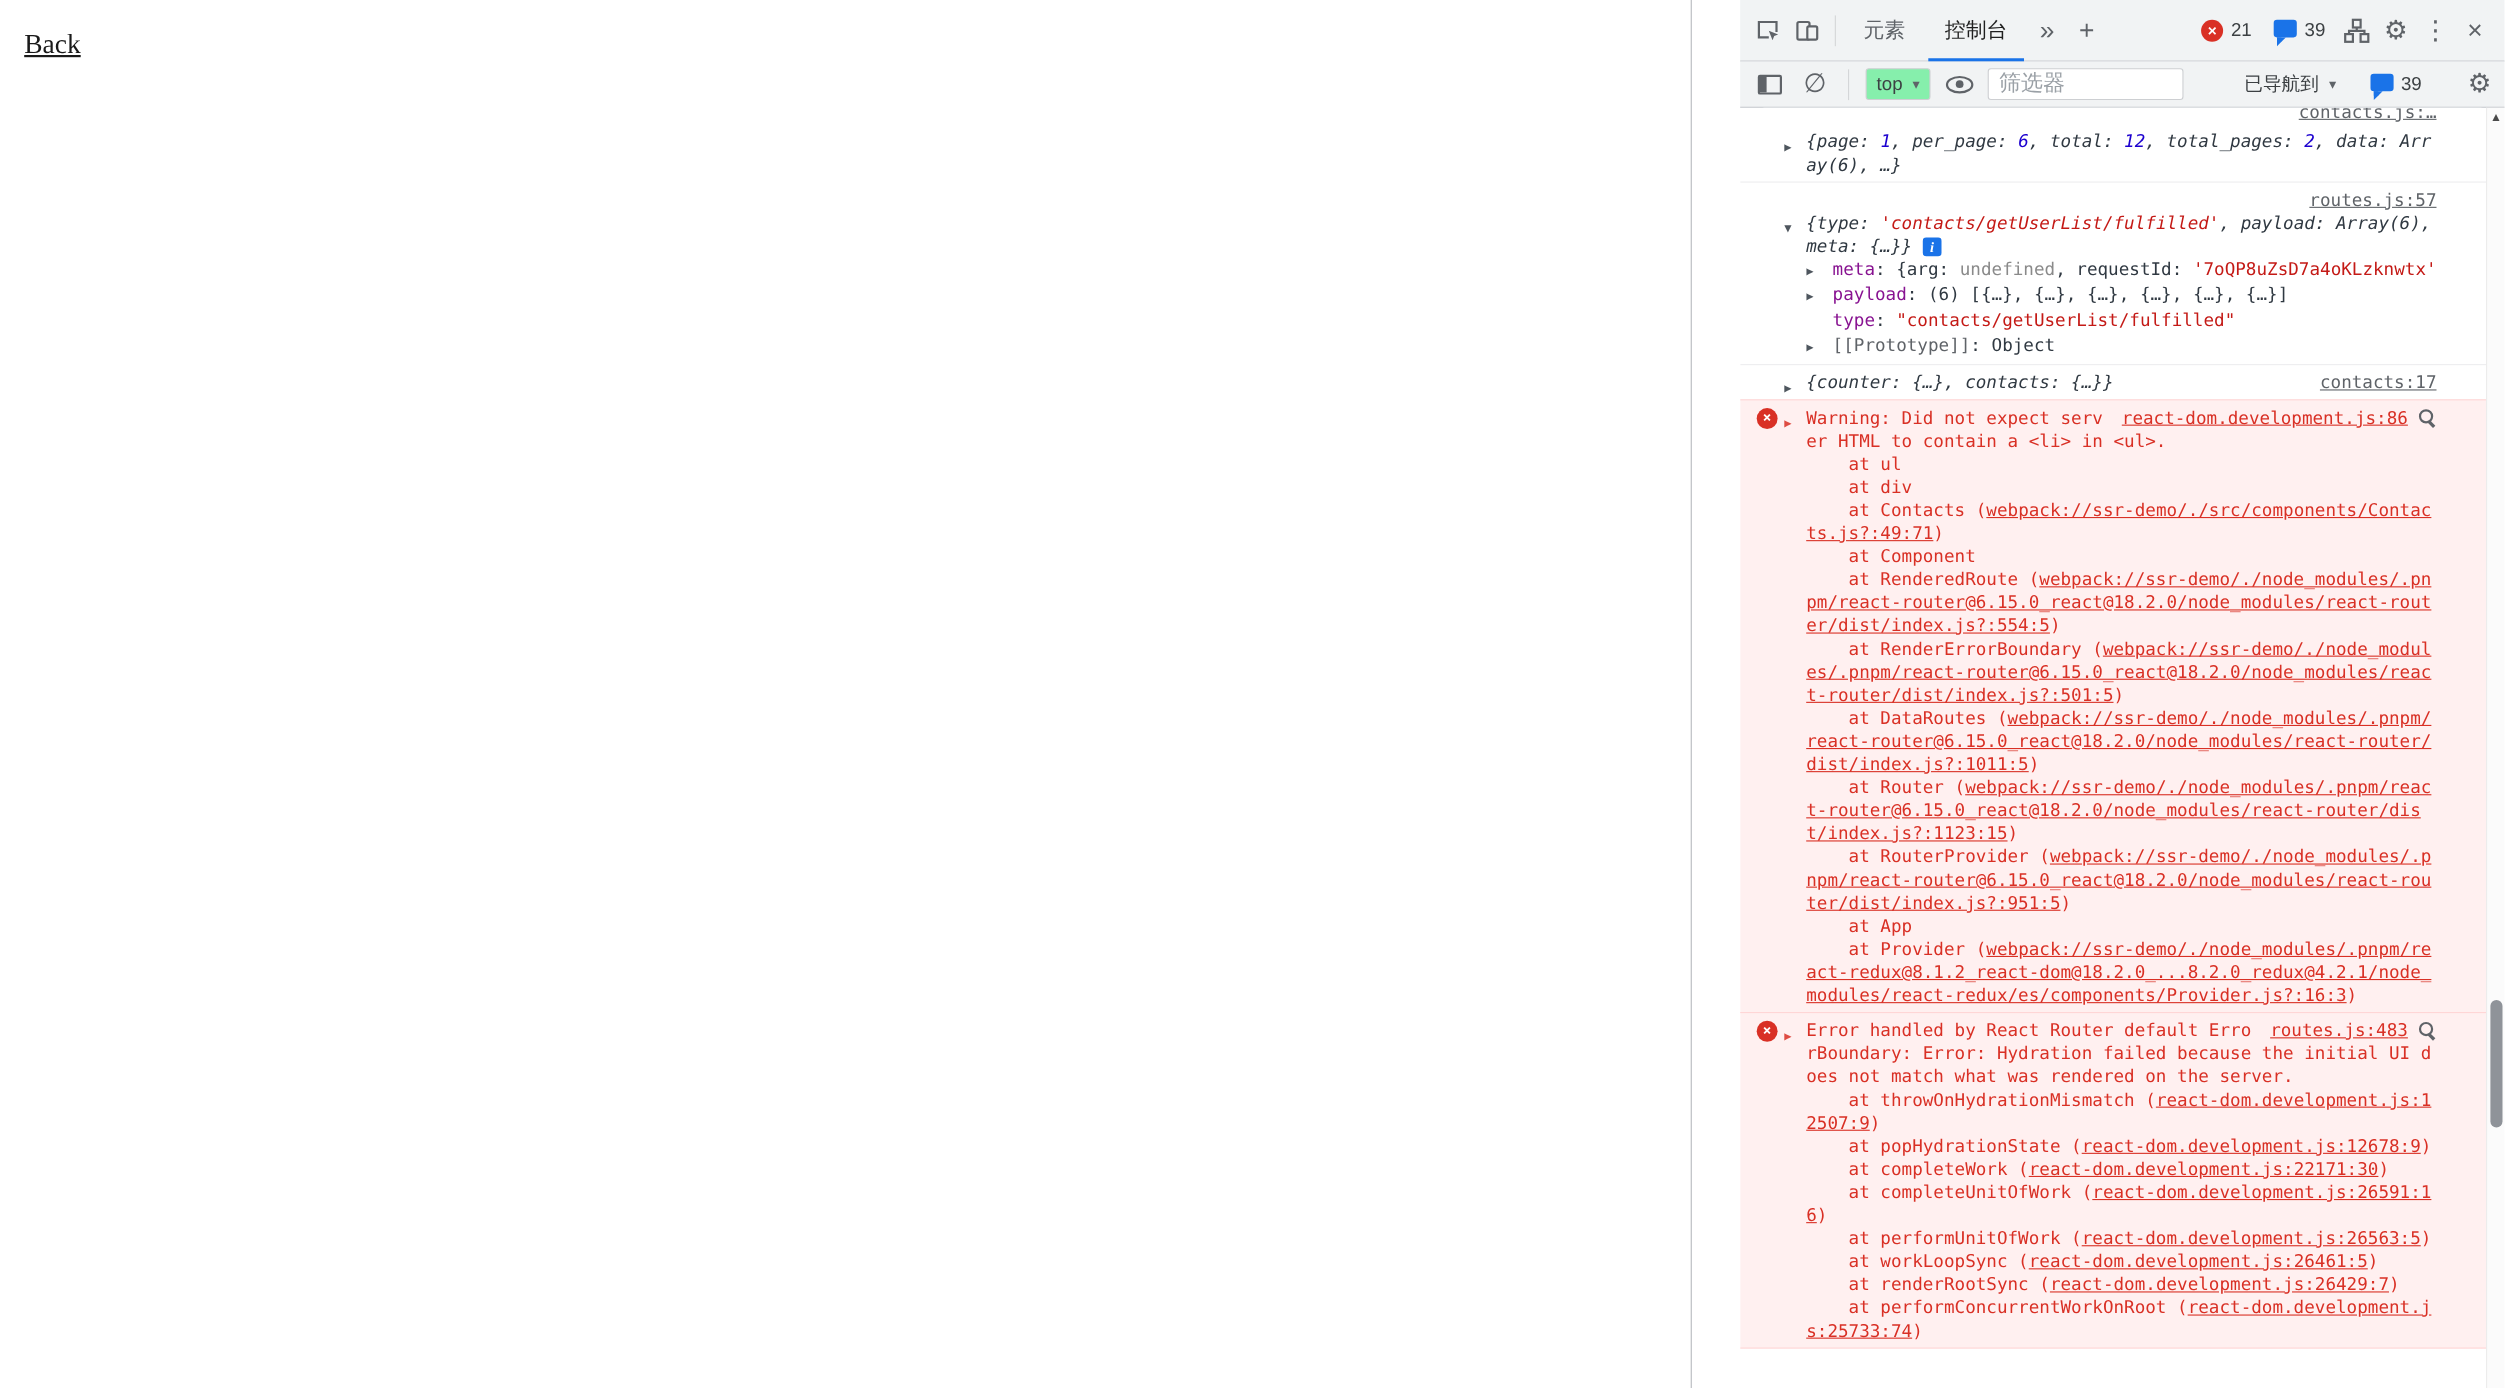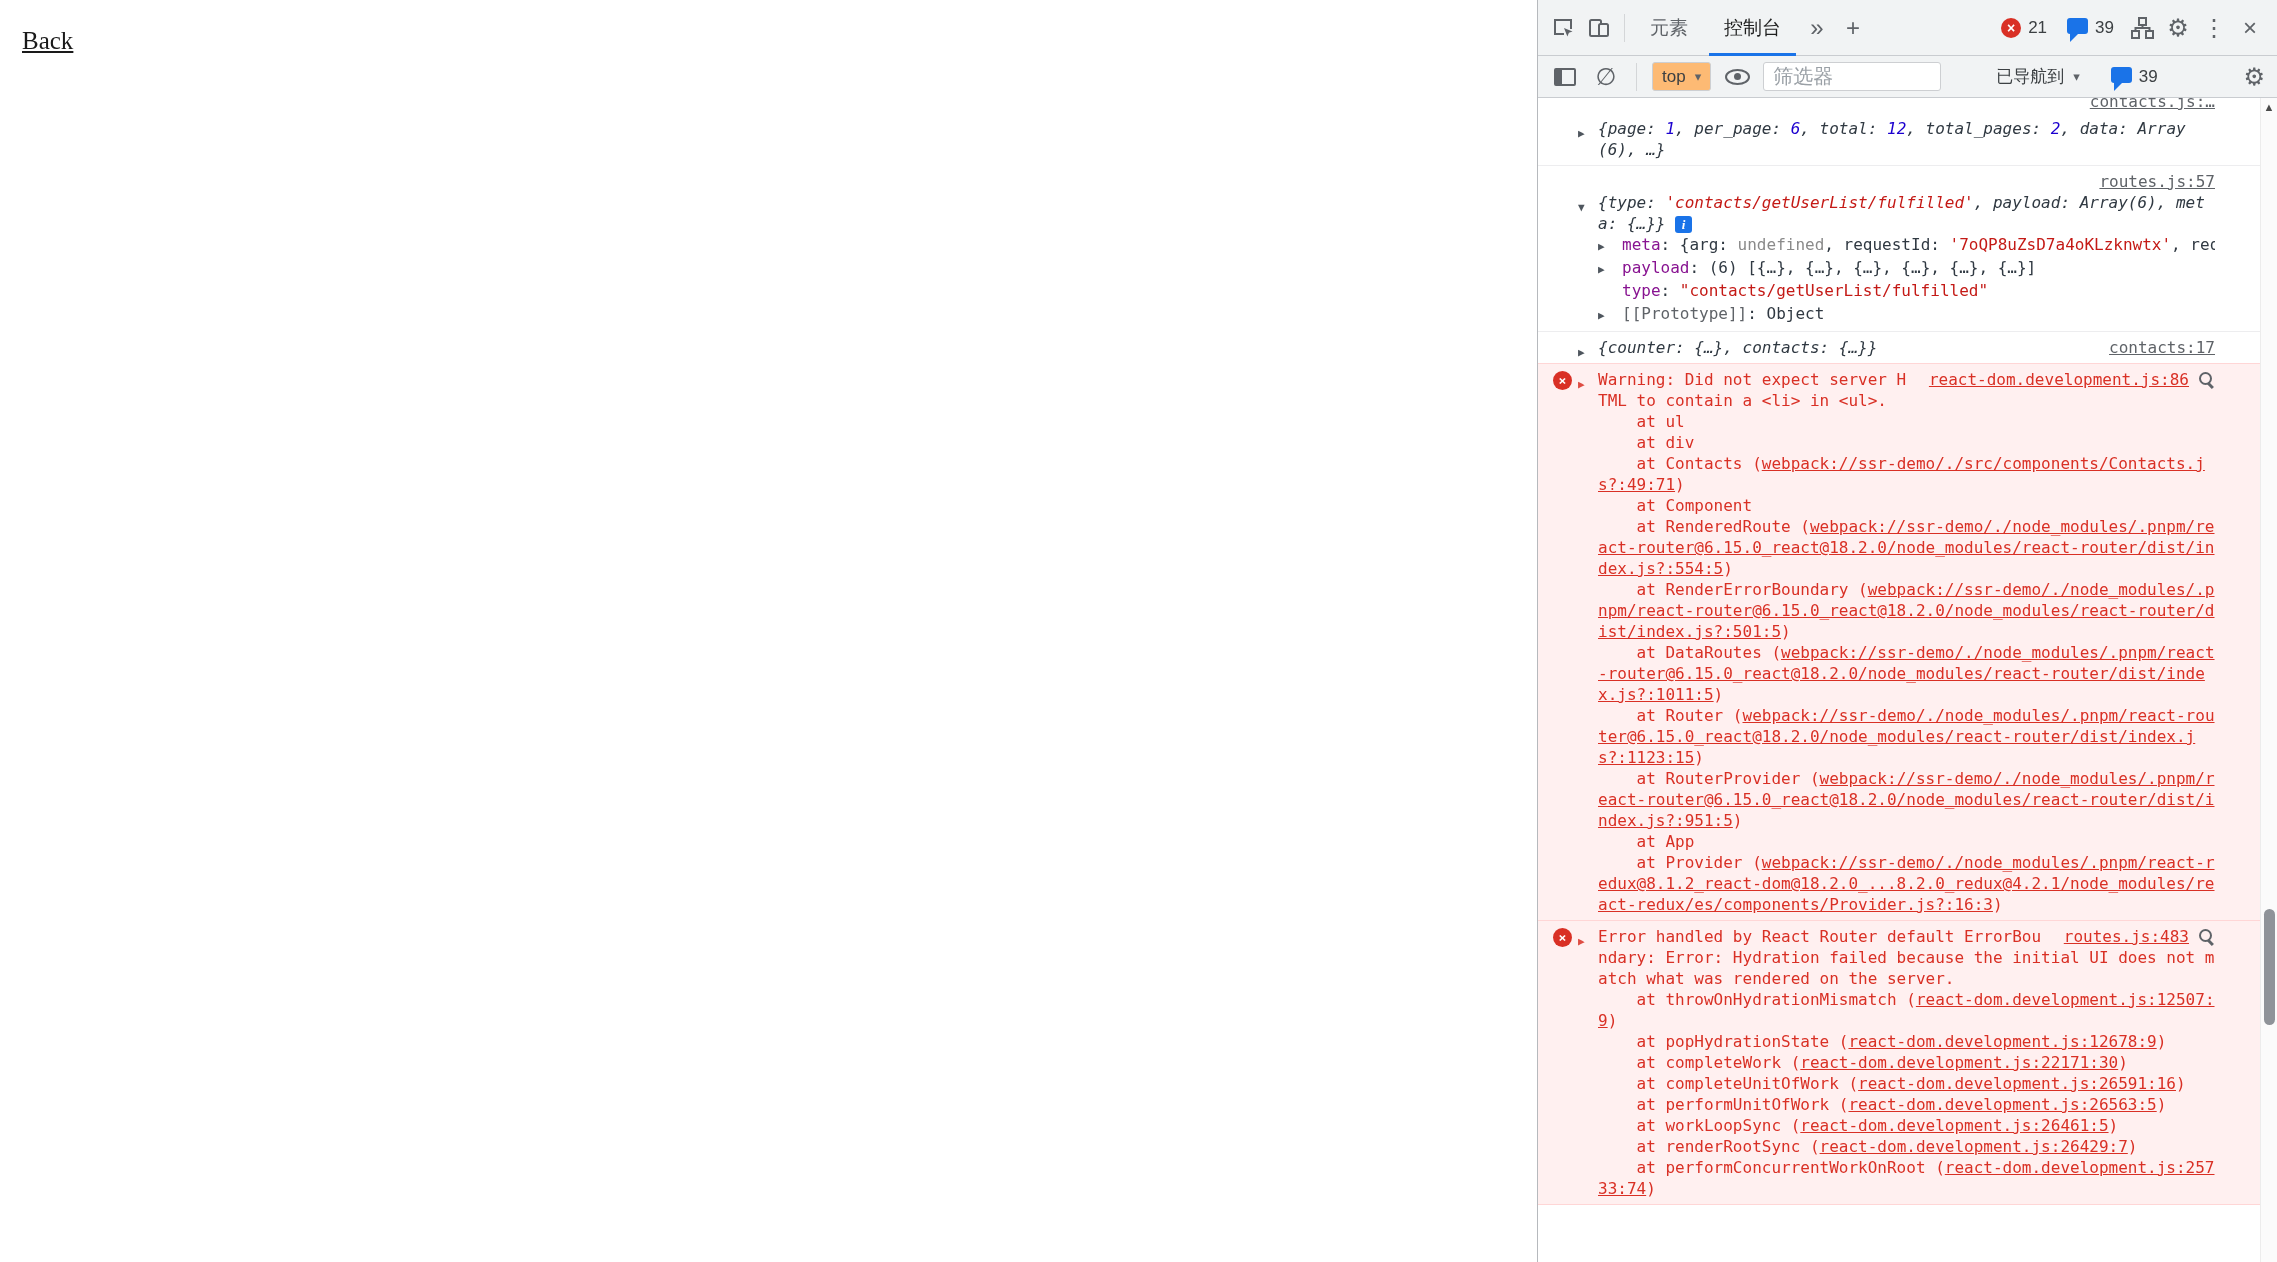--- a/index.html
+++ b/index.html
@@ -7,21 +7,21 @@
   body { position:relative; background:#fff; overflow:hidden;
          font-family:"Liberation Sans","DejaVu Sans",sans-serif; }
 
   
   .page-area { position:absolute; left:0; top:13px; width:1537px; height:1262px; background:#fff; }
   .back-link { position:absolute; left:22px; top:14px; font-family:"Liberation Serif",serif;
                font-size:25px; color:#1a1a1a; text-decoration:underline; cursor:pointer; }
 
   
   .devtools { position:absolute; top:0; right:0; width:740px; height:1262px; background:#fff;
-              border-left:1px solid #b6b9bd; display:flex; flex-direction:column; }
+              border-left:1px solid #b6b9bd; display:flex; flex-direction:column;padding-left:44px; }
 
   
   .toolbar-main { flex:0 0 56px; height:56px; background:#f1f3f4; border-bottom:1px solid #c9ccd0;
                   display:flex; align-items:center; padding:0 12px 0 10px; gap:6px; color:#5f6368; }
   .tbtn { display:flex; align-items:center; justify-content:center; width:30px; height:36px; cursor:pointer; }
   .glyph { font-size:24px; color:#5f6368; line-height:1; }
   .vdiv { width:1px; height:28px; background:#d4d6d8; margin:0 4px; }
   .tab { display:flex; align-items:center; height:56px; padding:0 15px; font-size:19px; color:#5f6368; cursor:pointer; }
   .tab.active { color:#1f1f1f; box-shadow:inset 0 -3px 0 #1a73e8; }
   .spacer { flex:1; }
@@ -31,21 +31,21 @@
   .count { font-size:17px; color:#3c4043; }
   .bubble { position:relative; width:21px; height:16px; background:#1a73e8; border-radius:3px; margin-top:-4px; }
   .bubble::after { content:""; position:absolute; left:3px; top:100%; width:0; height:0;
                    border:4px solid transparent; border-top-color:#1a73e8; border-left-color:#1a73e8; }
 
   
   .toolbar-console { flex:0 0 42px; height:42px; background:#f1f3f4; border-bottom:1px solid #c9ccd0;
                      display:flex; align-items:center; padding:0 12px; gap:11px; color:#5f6368; }
   .panelbox { position:relative; width:22px; height:18px; border:2px solid #5f6368; border-radius:2px; }
   .panelbox::after { content:""; position:absolute; left:0; top:0; width:6px; height:100%; background:#5f6368; }
-  .context-select { display:flex; align-items:center; gap:9px; height:29px; padding:0 9px; background:#fdba74;
+  .context-select { display:flex; align-items:center; gap:9px; height:29px; padding:0 9px; background:#86efac;
                     border:1px solid #cdcfd2; border-radius:3px; font-size:17px; color:#3c4043; cursor:pointer; }
   .caret { font-size:13px; color:#5f6368; }
   .eye { position:relative; width:25px; height:16px; border:2px solid #5f6368; border-radius:50%; }
   .eye::after { content:""; position:absolute; left:50%; top:50%; width:7px; height:7px; margin:-3.5px;
                 border-radius:50%; background:#5f6368; }
   .filter-input { width:178px; height:29px; border:1px solid #cdcfd2; border-radius:3px; background:#fff;
                   font-size:20px; padding:0 9px; color:#202124; font-family:"Liberation Sans","DejaVu Sans",sans-serif; }
   .filter-input::placeholder { color:#9aa0a6; }
   .levels { display:flex; align-items:center; gap:9px; font-size:17px; color:#3c4043; margin-left:44px; cursor:pointer; }
   .chip { display:flex; align-items:center; gap:7px; margin-left:20px; cursor:pointer; }

